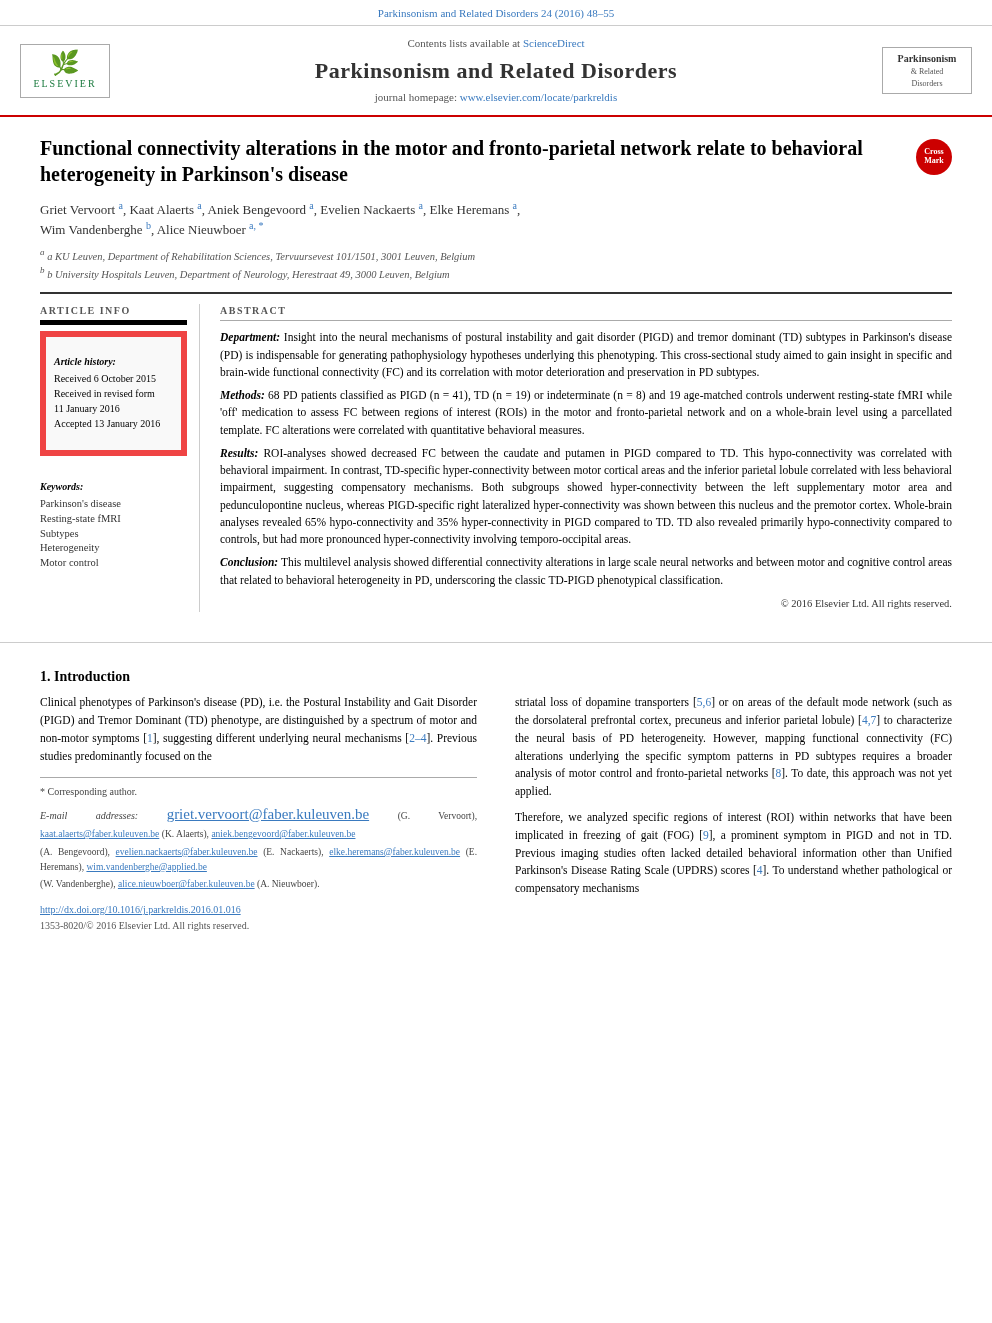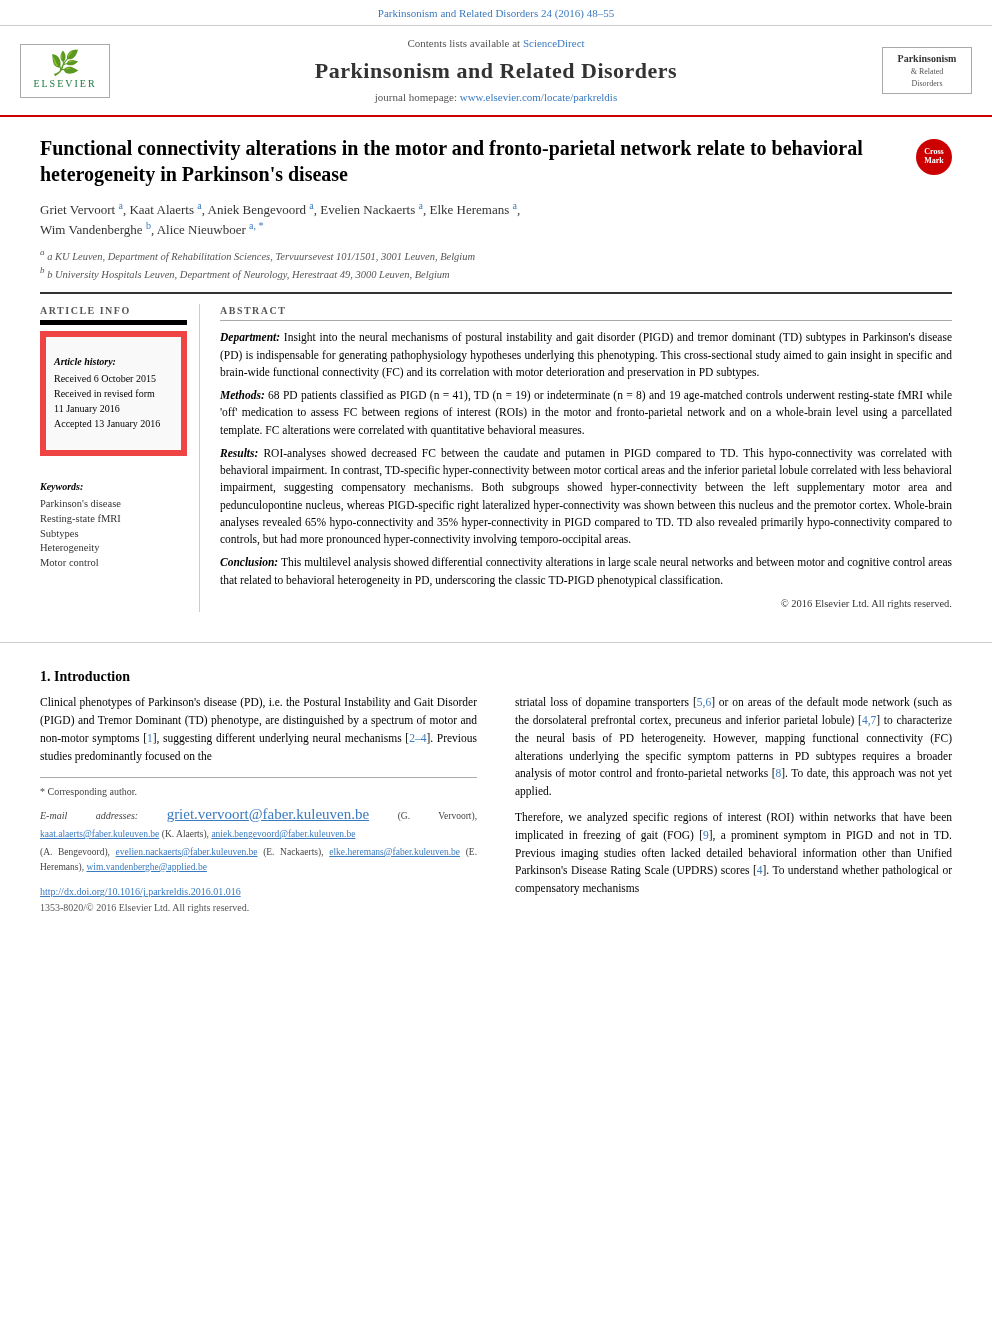--- a/index.html
+++ b/index.html
@@ -403,20 +403,25 @@
           <a href="#" style="color:#3a7abf;font-size:9.5px;">aniek.bengevoord@faber.kuleuven.be</a>
         </p>
         <p style="font-size:9.5px;">
           <span>(A. Bengevoord), </span>
           <a href="#" style="color:#3a7abf;">evelien.nackaerts@faber.kuleuven.be</a>
           <span> (E. Nackaerts), </span>
           <a href="#" style="color:#3a7abf;">elke.heremans@faber.kuleuven.be</a>
           <span> (E. Heremans), </span>
           <a href="#" style="color:#3a7abf;">wim.vandenberghe@applied.be</a>
         </p>
+        <p style="font-size:9.5px;">
+          <span>(W. Vandenberghe), </span>
+          <a href="#" style="color:#3a7abf;">alice.nieuwboer@faber.kuleuven.be</a>
+          <span> (A. Nieuwboer).</span>
+        </p>
       </div>
 
       <div class="doi-section">
         <a href="#" style="color:#3a7abf;">http://dx.doi.org/10.1016/j.parkreldis.2016.01.016</a>
         <br>
         <span class="issn-line">1353-8020/© 2016 Elsevier Ltd. All rights reserved.</span>
       </div>
     </div>
 
     <div class="body-right">

